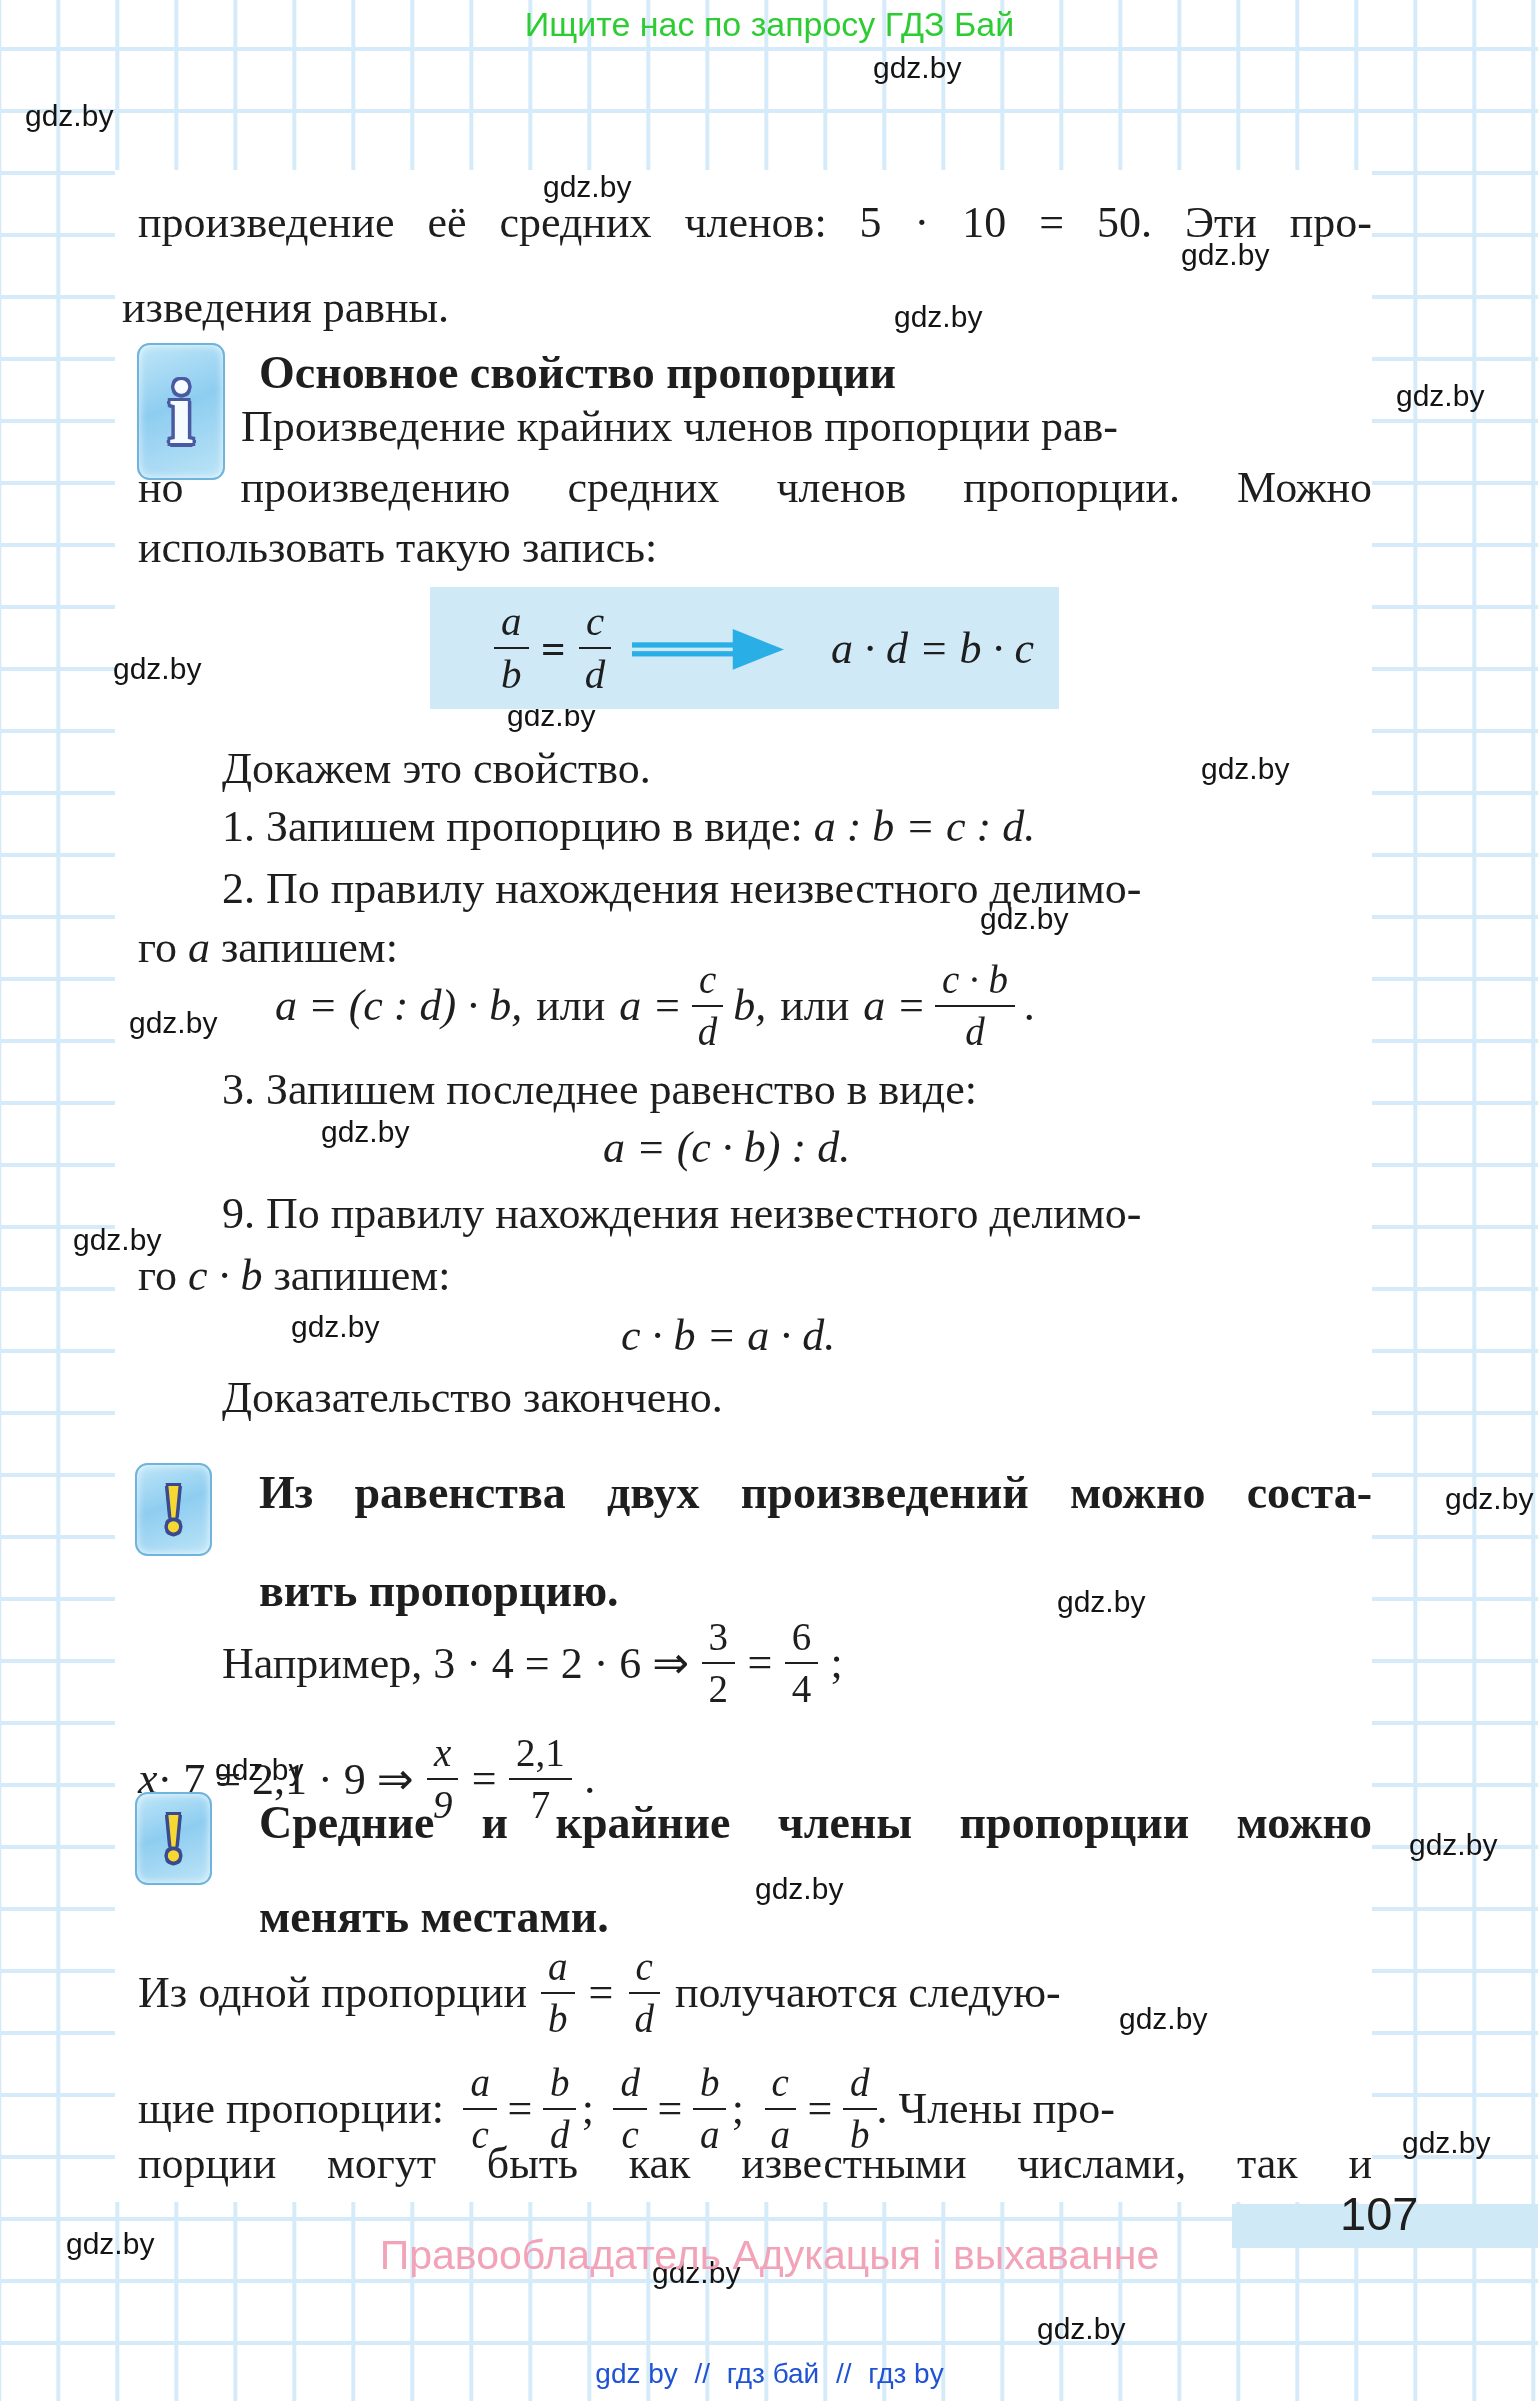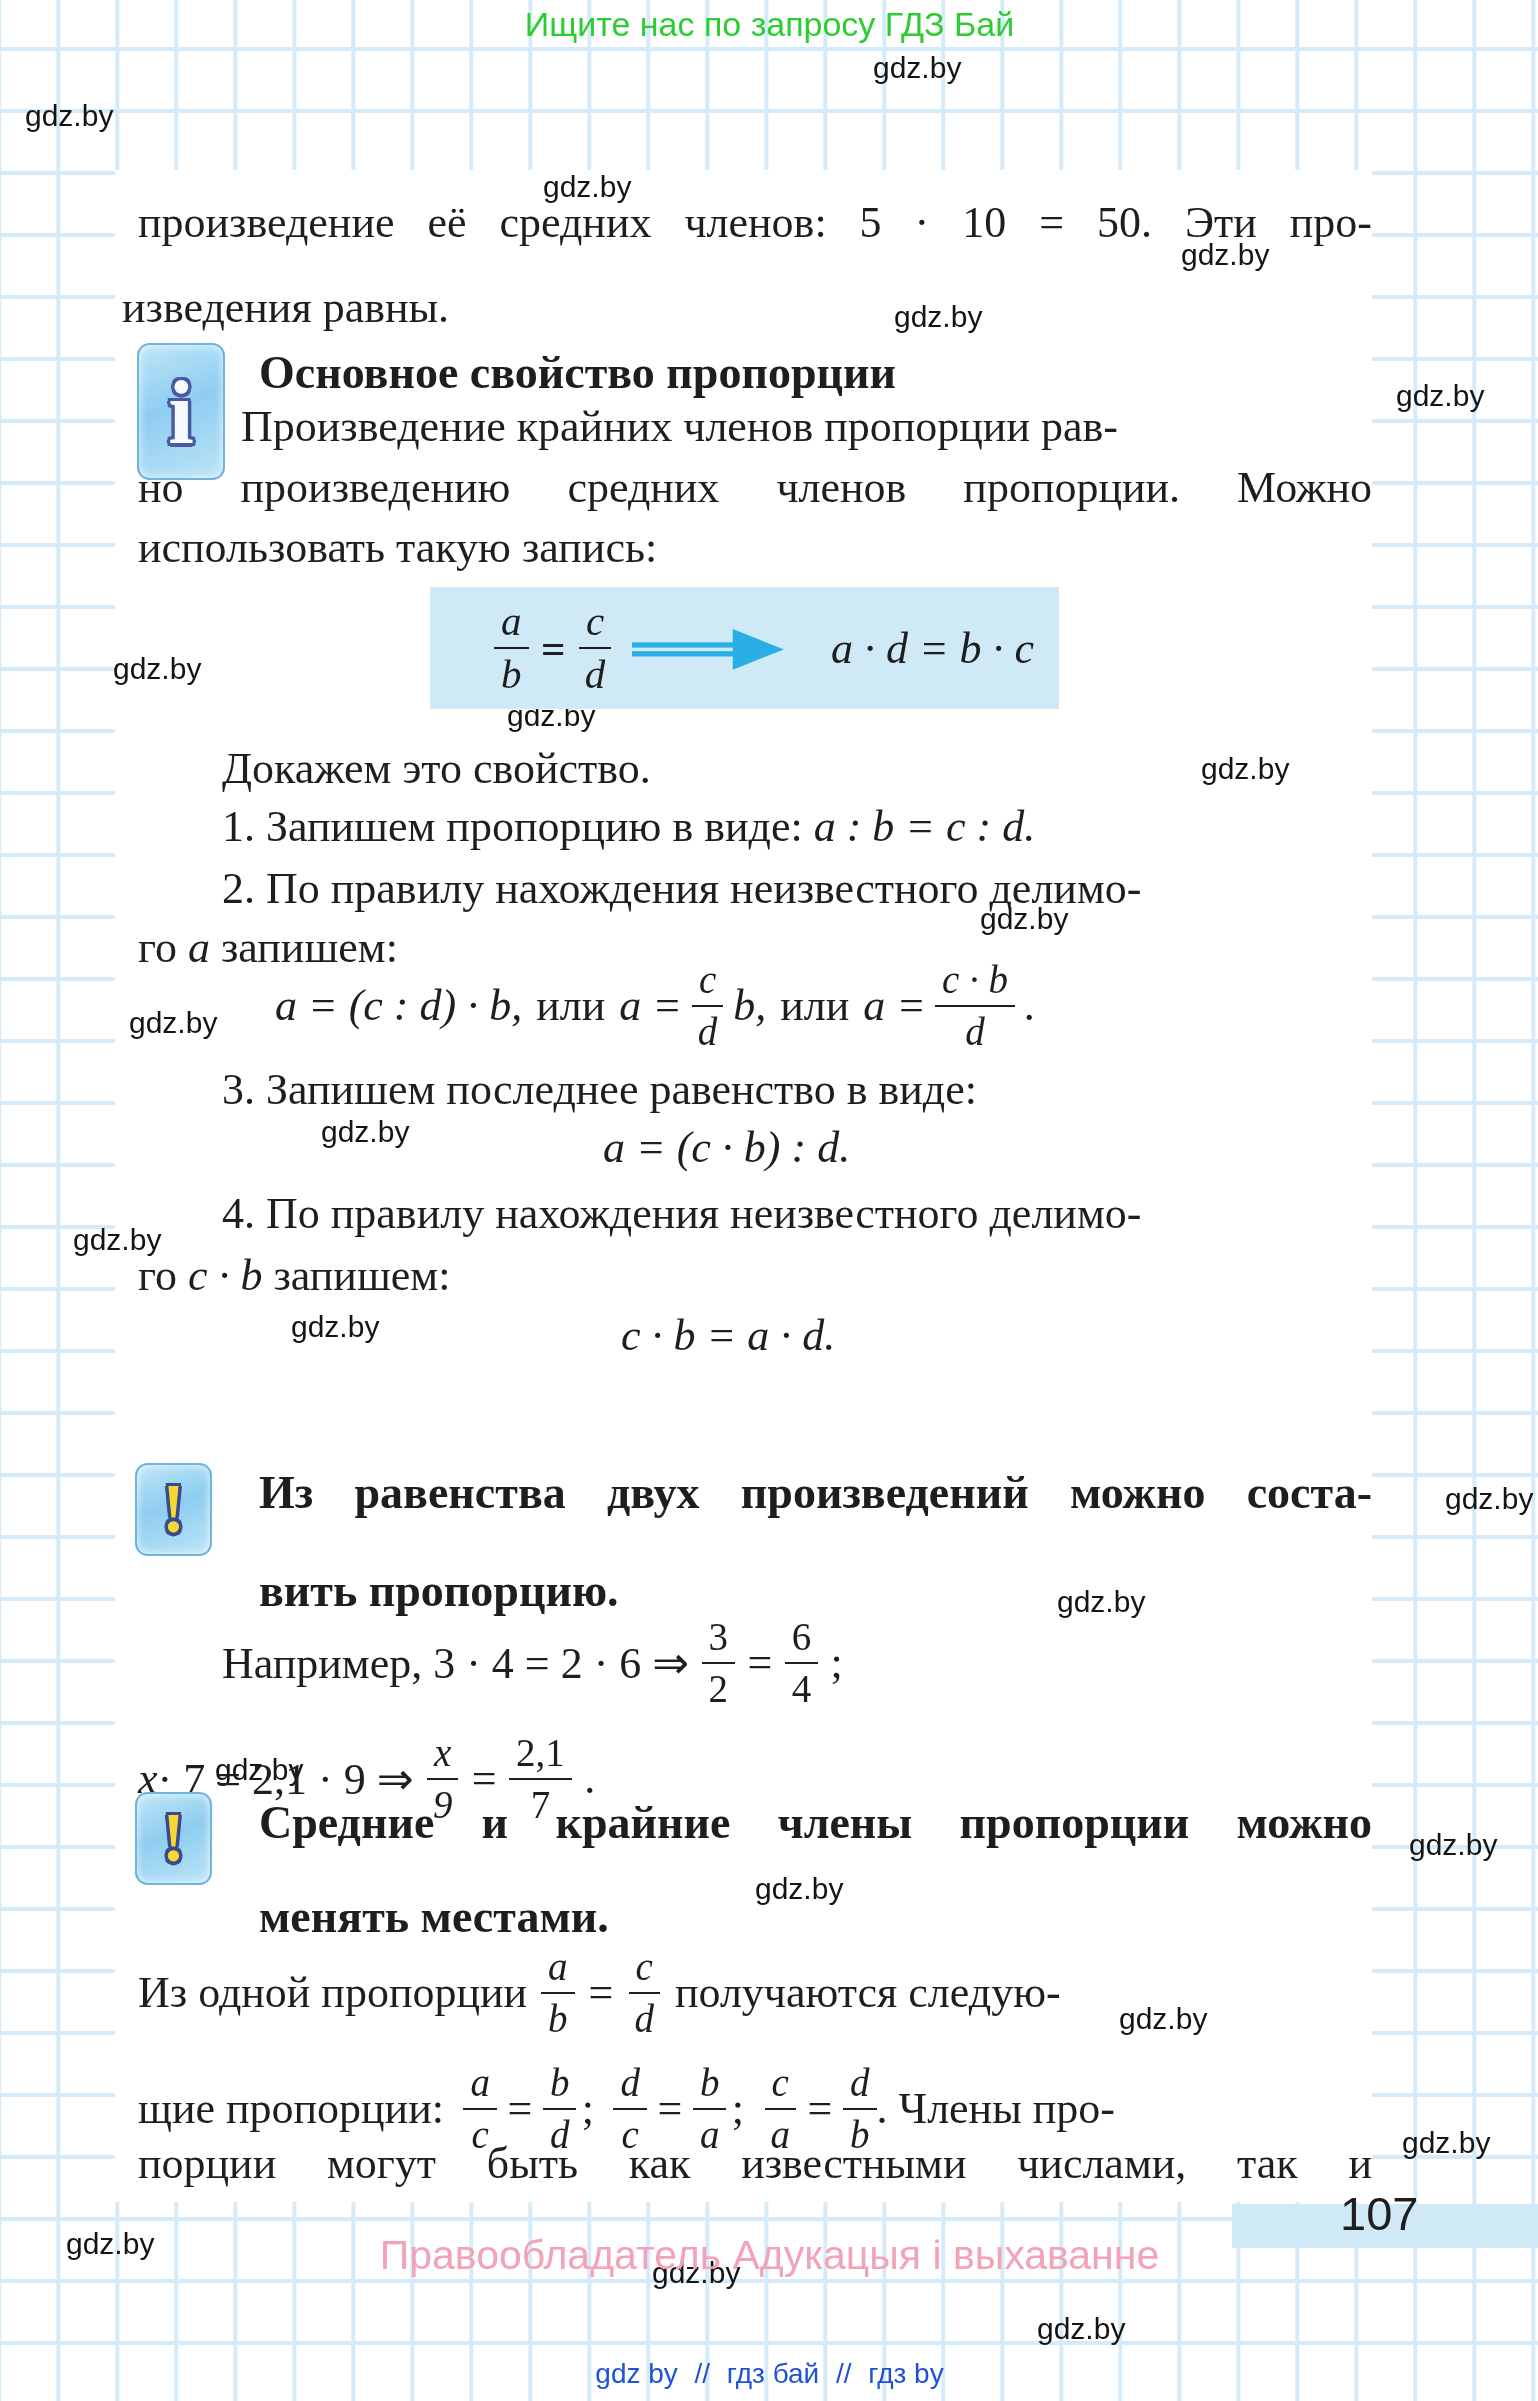--- a/index.html
+++ b/index.html
@@ -165,23 +165,24 @@
     <i class="v">a =</i>
     <span class="frac" style="margin:0 8.9px">
       <span class="num">c · b</span>
       <span class="den">d</span>
     </span>
     <span>.</span>
   </div>
 
   <div class="tline" style="left:222px;top:1064px">3. Запишем последнее равенство в виде:</div>
   <div class="tline math" style="left:603px;top:1122px"><i class="v">a = (c · b) : d.</i></div>
-  <div class="tline" style="left:222px;top:1188px">4. По правилу нахождения неизвестного делимо-</div>
+  <div class="tline" style="left:222px;top:1188px">9. По правилу нахождения неизвестного делимо-</div>
   <div class="tline" style="left:138px;top:1250px"><span>го </span><i class="v">c · b</i><span> запишем:</span></div>
   <div class="tline math" style="left:621px;top:1310px"><i class="v">c · b = a · d.</i></div>
+  <div class="tline" style="left:222px;top:1372px">Доказательство закончено.</div>
 
   <div class="icon" style="left:135px;top:1463px;width:73px;height:89px">
     <span class="glyph bang">!</span>
   </div>
   <div class="tline bold j" style="left:259px;top:1466px;width:1113px">Из равенства двух произведений можно соста-</div>
   <div class="tline bold" style="left:259px;top:1564px">вить пропорцию.</div>
 
   <div class="row" style="left:222px;top:1613px;height:99px">
     <span>Например, 3 · 4 = 2 · 6 ⇒</span>
     <span class="frac upright" style="margin:0 12.4px">

